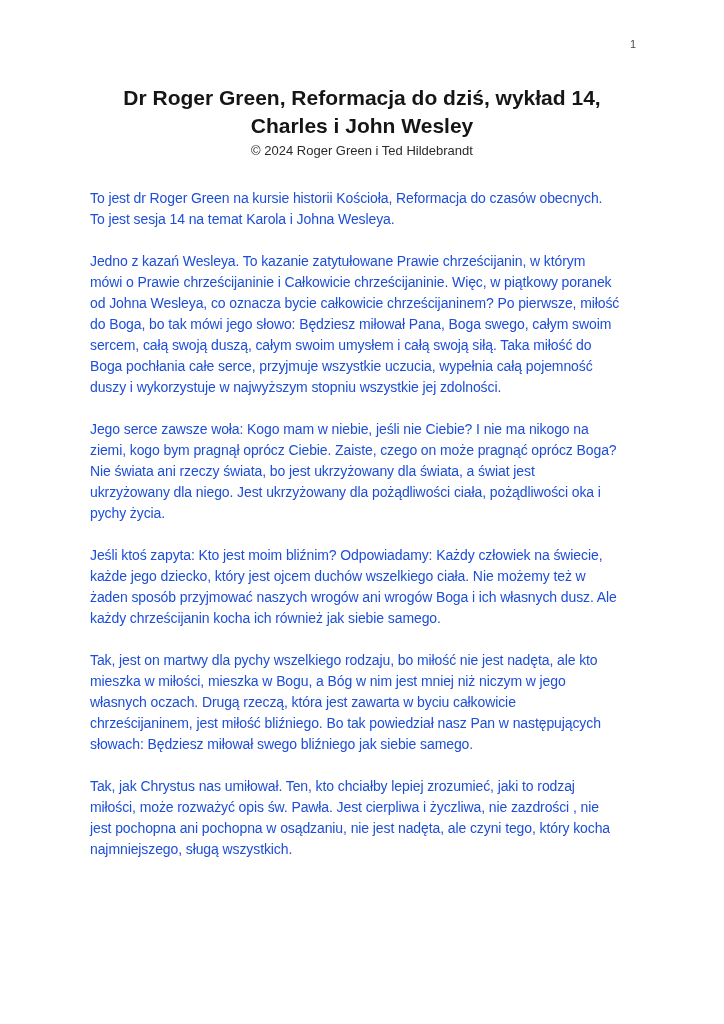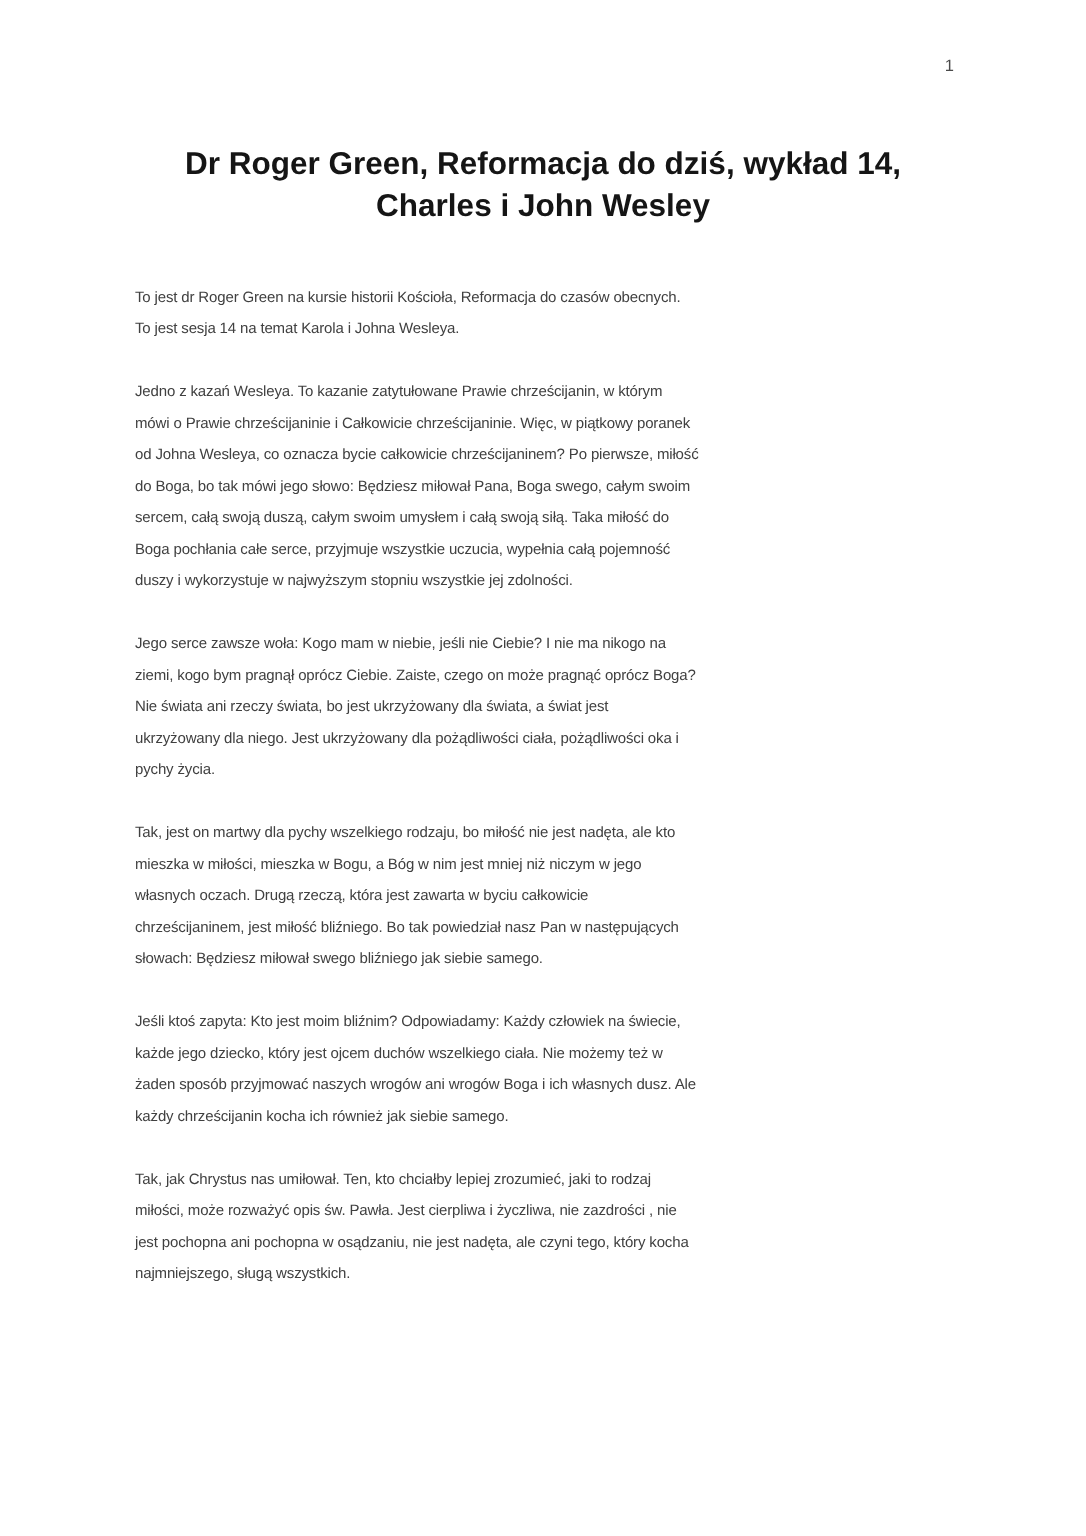--- a/index.html
+++ b/index.html
@@ -25,83 +25,84 @@
     color: #4a4a4a;
   }
   .doc-header {
     position: absolute;
     top: 84px;
     left: 62px;
     width: 600px;
     text-align: center;
   }
   .doc-title {
-    margin: 12px;
+    margin: 0;
     font-size: 21px;
     line-height: 28px;
     font-weight: 700;
     color: #151515;
     white-space: pre-line;
   }
   .doc-copyright {
     margin: 2px 0 0 0;
     font-size: 13px;
     line-height: 17px;
     color: #2a2a2a;
   }
   .doc-body {
     position: absolute;
     top: 188px;
     left: 90px;
     width: 552px;
   }
   .doc-paragraph {
     margin: 0 0 21px 0;
-    font-size: 10px;
+    font-size: 14px;
     line-height: 21px;
-    color: #404040;
+    color: #1d4ed8;
     white-space: pre-line;
     letter-spacing: -0.1px;
   }
 </style>
 </head>
 <body>
 
 <div class="page">
 
   <span class="page-number">1</span>
 
   <div class="doc-header">
     <h1 class="doc-title">Dr Roger Green, Reformacja do dziś, wykład 14,
 Charles i John Wesley</h1>
+    <p class="doc-copyright">© 2024 Roger Green i Ted Hildebrandt</p>
   </div>
 
   <div class="doc-body">
     <p class="doc-paragraph">To jest dr Roger Green na kursie historii Kościoła, Reformacja do czasów obecnych.
 To jest sesja 14 na temat Karola i Johna Wesleya.</p>
     <p class="doc-paragraph">Jedno z kazań Wesleya. To kazanie zatytułowane Prawie chrześcijanin, w którym
 mówi o Prawie chrześcijaninie i Całkowicie chrześcijaninie. Więc, w piątkowy poranek
 od Johna Wesleya, co oznacza bycie całkowicie chrześcijaninem? Po pierwsze, miłość
 do Boga, bo tak mówi jego słowo: Będziesz miłował Pana, Boga swego, całym swoim
 sercem, całą swoją duszą, całym swoim umysłem i całą swoją siłą. Taka miłość do
 Boga pochłania całe serce, przyjmuje wszystkie uczucia, wypełnia całą pojemność
 duszy i wykorzystuje w najwyższym stopniu wszystkie jej zdolności.</p>
     <p class="doc-paragraph">Jego serce zawsze woła: Kogo mam w niebie, jeśli nie Ciebie? I nie ma nikogo na
 ziemi, kogo bym pragnął oprócz Ciebie. Zaiste, czego on może pragnąć oprócz Boga?
 Nie świata ani rzeczy świata, bo jest ukrzyżowany dla świata, a świat jest
 ukrzyżowany dla niego. Jest ukrzyżowany dla pożądliwości ciała, pożądliwości oka i
 pychy życia.</p>
+    <p class="doc-paragraph">Jeśli ktoś zapyta: Kto jest moim bliźnim? Odpowiadamy: Każdy człowiek na świecie,
+każde jego dziecko, który jest ojcem duchów wszelkiego ciała. Nie możemy też w
+żaden sposób przyjmować naszych wrogów ani wrogów Boga i ich własnych dusz. Ale
+każdy chrześcijanin kocha ich również jak siebie samego.</p>
     <p class="doc-paragraph">Tak, jest on martwy dla pychy wszelkiego rodzaju, bo miłość nie jest nadęta, ale kto
 mieszka w miłości, mieszka w Bogu, a Bóg w nim jest mniej niż niczym w jego
 własnych oczach. Drugą rzeczą, która jest zawarta w byciu całkowicie
 chrześcijaninem, jest miłość bliźniego. Bo tak powiedział nasz Pan w następujących
 słowach: Będziesz miłował swego bliźniego jak siebie samego.</p>
-    <p class="doc-paragraph">Jeśli ktoś zapyta: Kto jest moim bliźnim? Odpowiadamy: Każdy człowiek na świecie,
-każde jego dziecko, który jest ojcem duchów wszelkiego ciała. Nie możemy też w
-żaden sposób przyjmować naszych wrogów ani wrogów Boga i ich własnych dusz. Ale
-każdy chrześcijanin kocha ich również jak siebie samego.</p>
     <p class="doc-paragraph">Tak, jak Chrystus nas umiłował. Ten, kto chciałby lepiej zrozumieć, jaki to rodzaj
 miłości, może rozważyć opis św. Pawła. Jest cierpliwa i życzliwa, nie zazdrości , nie
 jest pochopna ani pochopna w osądzaniu, nie jest nadęta, ale czyni tego, który kocha
 najmniejszego, sługą wszystkich.</p>
   </div>
 
 </div>
 
 </body></html>

